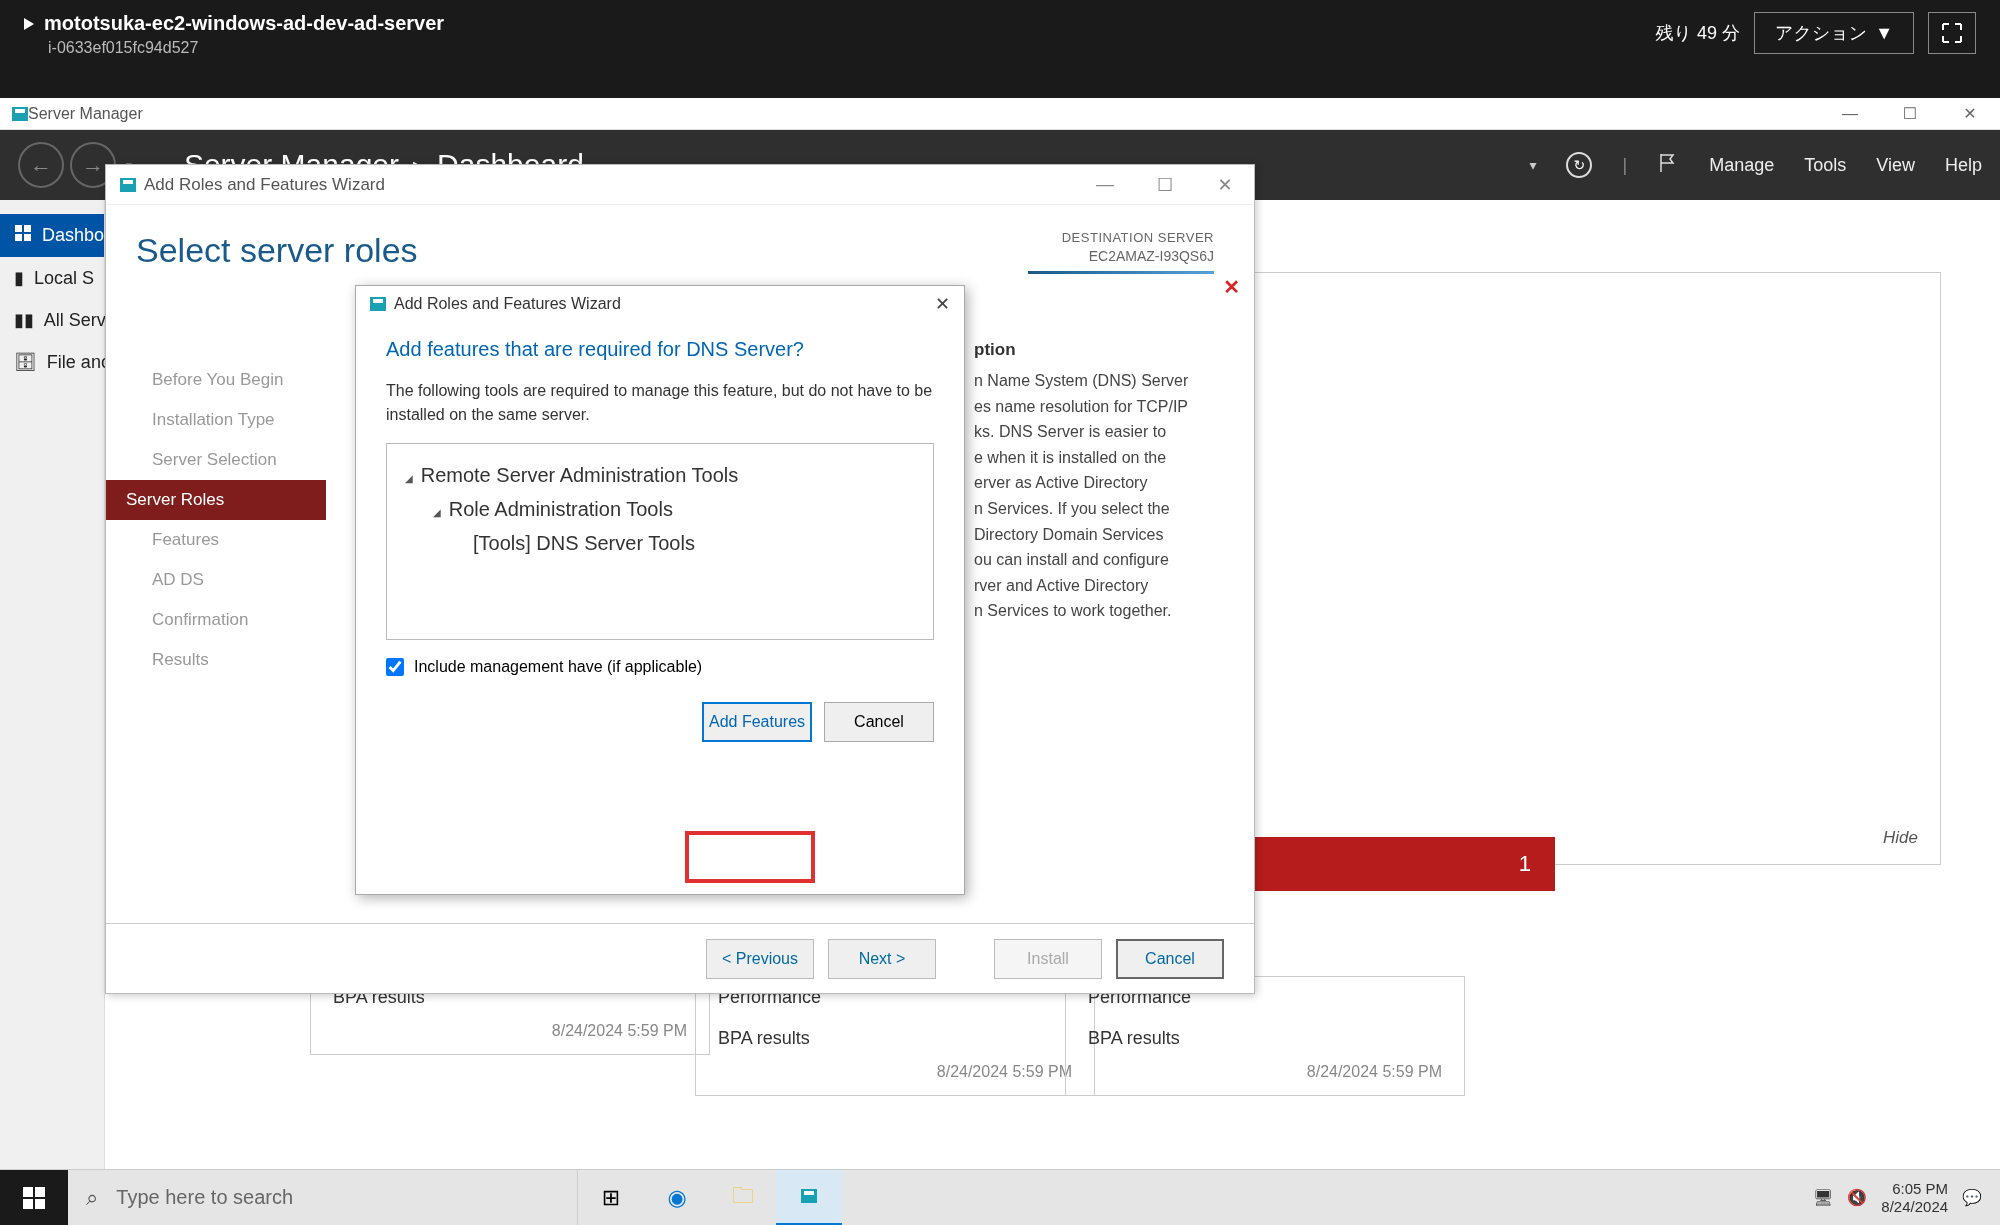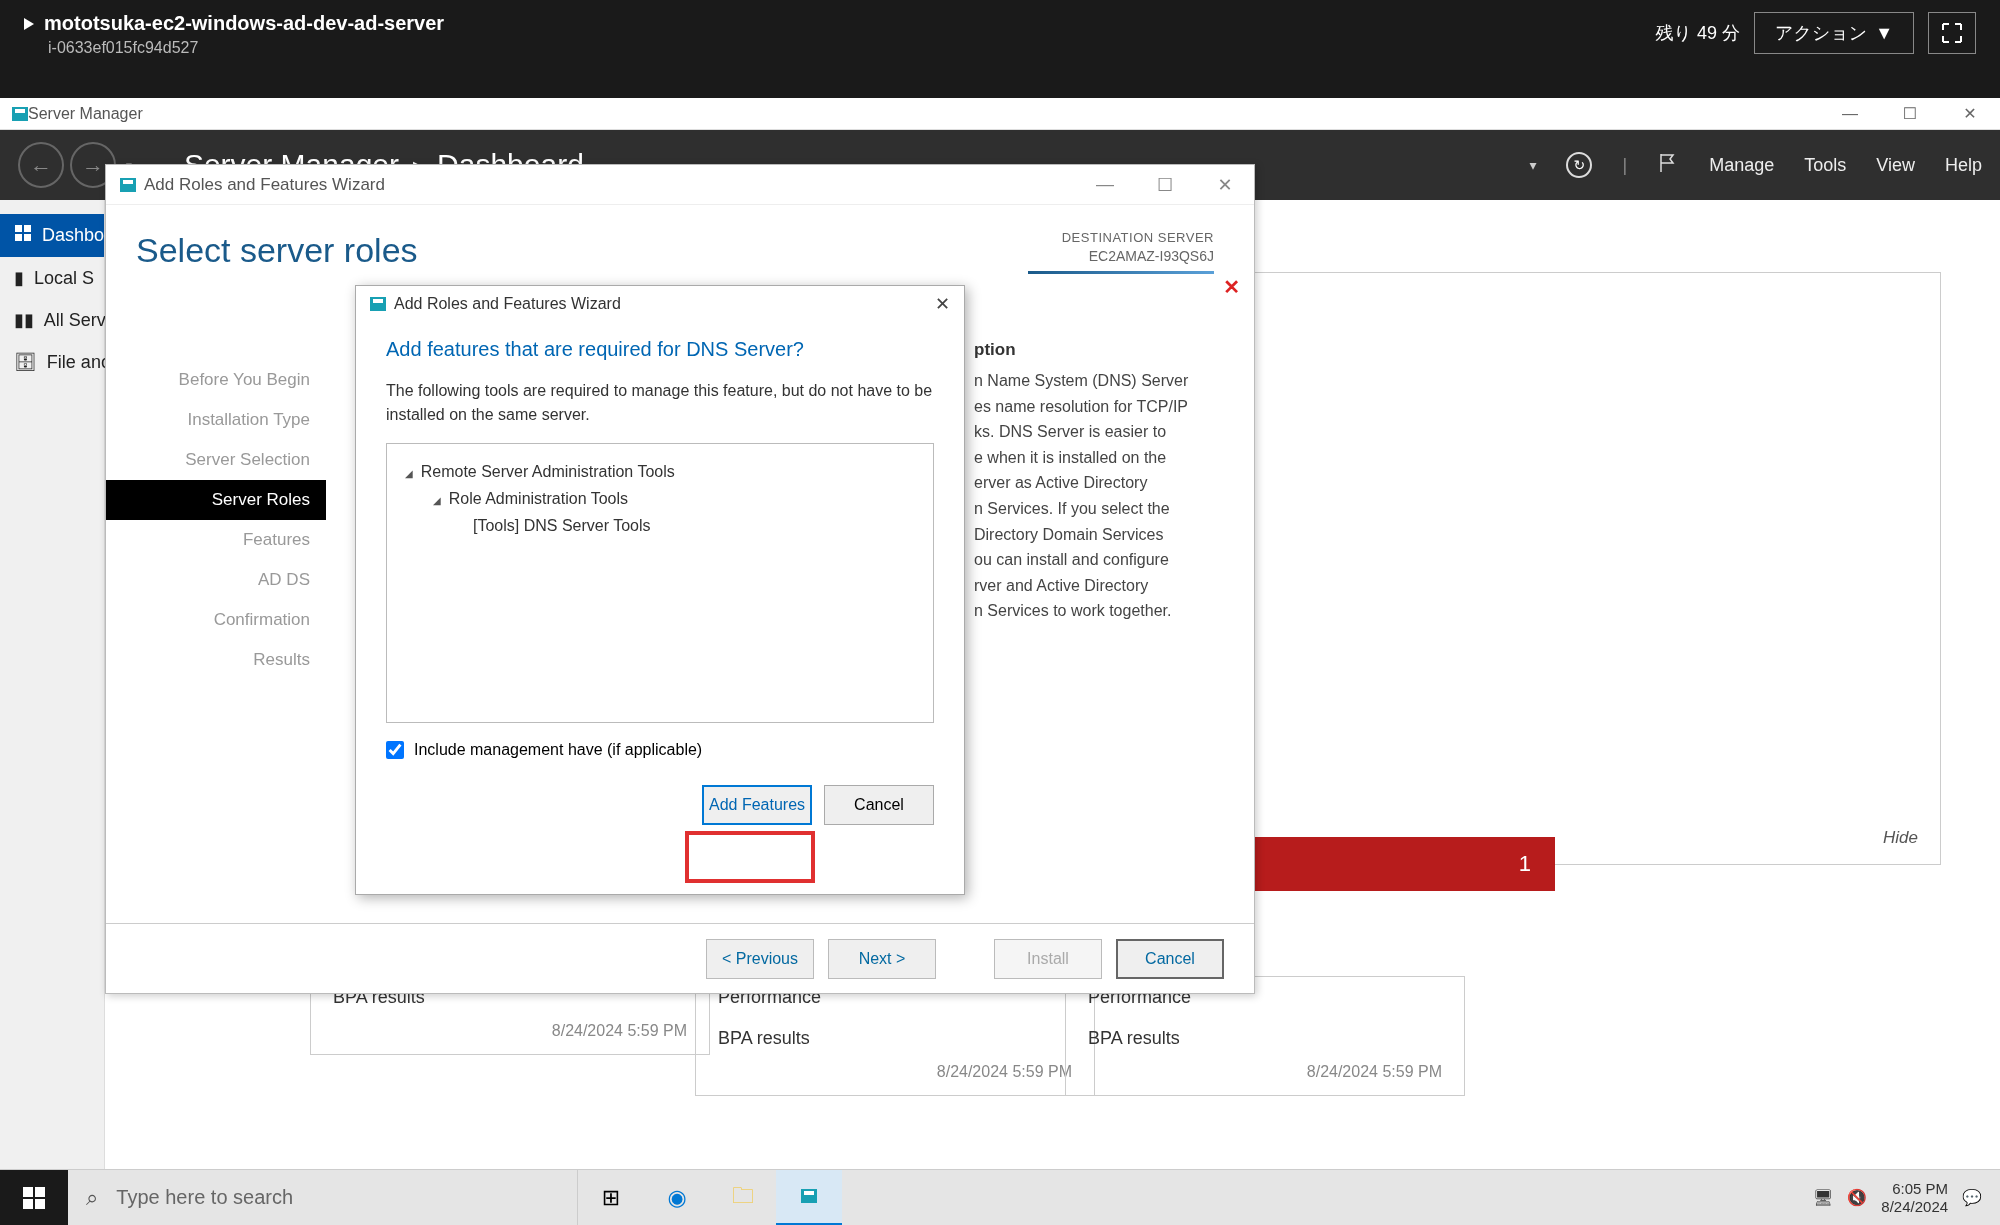--- a/index.html
+++ b/index.html
@@ -47,42 +47,42 @@
 .wiz-title-text { font-size: 17px; color: #555; }
 .wiz-win-ctrls { margin-left: auto; display: flex; gap: 30px; color: #888; }
 .wiz-win-ctrls span { width: 30px; text-align: center; font-size: 18px; }
 .wiz-body { display: flex; height: calc(100% - 110px); }
 .wiz-heading { font-size: 34px; font-weight: 400; color: #1a5a8a; padding: 26px 0 0 30px; }
 .dest { position: absolute; right: 40px; top: 64px; text-align: right; font-size: 14px; color: #666; line-height: 1.4; }
 .dest-label { letter-spacing: 0.5px; font-size: 13px; }
 .red-x { position: absolute; right: 14px; top: 110px; color: #d22; font-size: 20px; font-weight: bold; }
 .progress-line { position: absolute; top: 106px; right: 40px; width: 186px; height: 3px; background: linear-gradient(90deg, #1a5a8a 0%, #5aa0d8 100%); }
 
-.wiz-nav { width: 220px; padding: 90px 0 0 30px; text-align: right; }
+.wiz-nav { width: 220px; padding: 90px 0 0 30px; }
 .wiz-nav-item { padding: 10px 16px; font-size: 17px; color: #999; white-space: nowrap; }
-.wiz-nav-item.active { background: #000000; color: #fff; margin-left: -30px; padding-left: 46px; }
+.wiz-nav-item.active { background: #7f1d1d; color: #fff; margin-left: -30px; padding-left: 20px; }
 
 .wiz-content { flex: 1; position: relative; padding: 90px 40px 0 0; }
 .desc-head { font-size: 17px; font-weight: 600; color: #333; }
 .desc-text { font-size: 16px; color: #444; line-height: 1.6; margin-top: 8px; }
 
 .wiz-footer { position: absolute; bottom: 0; left: 0; right: 0; height: 70px; border-top: 1px solid #ccc; display: flex; align-items: center; justify-content: flex-end; gap: 14px; padding-right: 30px; }
 .wiz-btn { min-width: 108px; height: 40px; background: #efefef; border: 1px solid #bbb; font-size: 16px; color: #0369a1; }
 .wiz-btn.disabled { color: #aaa; background: #f5f5f5; }
 .wiz-btn.cancel { border: 2px solid #666; }
 
 
 .nested { position: absolute; left: 250px; top: 85px; width: 610px; height: 610px; background: #fff; border: 1px solid #aaa; box-shadow: 3px 3px 12px rgba(0,0,0,0.3); z-index: 30; }
 .nested-title { height: 36px; display: flex; align-items: center; padding: 0 14px; }
 .nested-title-text { font-size: 16px; color: #333; }
 .nested-close { margin-left: auto; font-size: 18px; color: #444; }
 .nested-body { padding: 16px 30px; }
 .nested-q { font-size: 20px; color: #0066b3; margin-bottom: 18px; }
 .nested-desc { font-size: 16px; color: #333; line-height: 1.5; margin-bottom: 16px; }
-.nested-tree { border: 1px solid #bbb; height: 280px; padding: 14px 18px; font-size: 16px; color: #333; line-height: 1.7; white-space: nowrap; }
+.nested-tree { border: 1px solid #bbb; height: 197px; padding: 14px 18px; font-size: 20px; color: #333; line-height: 1.7; white-space: nowrap; }
 .tree-l2 { padding-left: 28px; }
 .tree-l3 { padding-left: 68px; }
 .tree-caret::before { content: "◢"; font-size: 10px; margin-right: 8px; color: #555; display: inline-block; transform: rotate(0deg); }
 .nested-chk { margin-top: 18px; display: flex; align-items: center; gap: 10px; font-size: 16px; }
 .nested-chk input { width: 18px; height: 18px; }
 .nested-btns { display: flex; justify-content: flex-end; gap: 12px; margin-top: 26px; }
 .nested-btn { width: 110px; height: 40px; font-size: 16px; background: #efefef; border: 1px solid #aaa; }
 .nested-btn.primary { border: 2px solid #0078d4; color: #0066b3; }
 .highlight-box { position: absolute; border: 4px solid #e03030; pointer-events: none; z-index: 35; }
 

